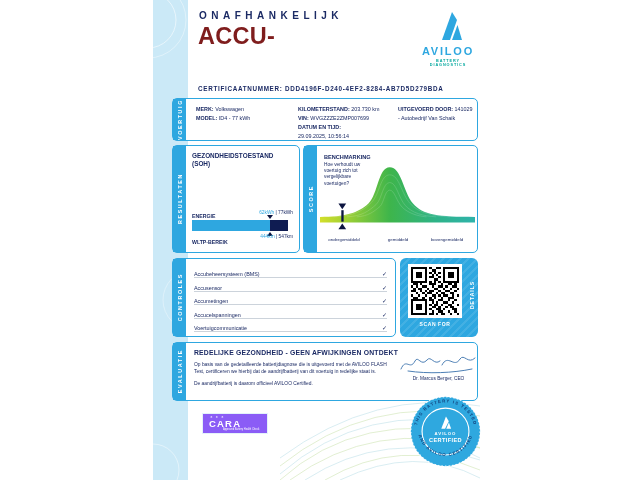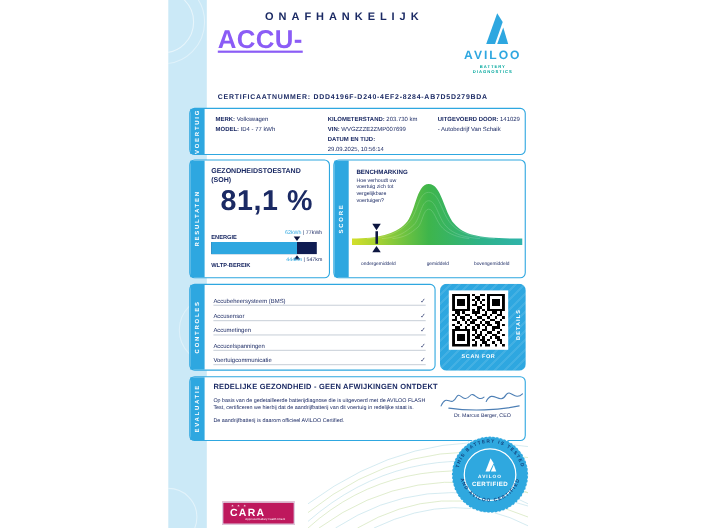--- a/index.html
+++ b/index.html
@@ -2,22 +2,22 @@
 <html><head>
 <meta charset="utf-8">
 <style>
   html,body{margin:0;padding:0;background:#fff;}
   .canvas{position:relative;width:640px;height:480px;background:#ffffff;overflow:hidden;
           font-family:"Liberation Sans","DejaVu Sans",sans-serif;color:#1b2a64;}
   .abs{position:absolute;}
   
   .strip{left:153px;top:0;width:35px;height:480px;background:#cbe9f7;}
   
-  .kicker{left:199px;top:10px;font-size:10px;font-weight:bold;letter-spacing:4.5px;color:#1b2a64;margin-left:42px;}
-  .title{left:198px;top:24px;font-size:23.5px;font-weight:800;line-height:25px;letter-spacing:.3px;color:#8b5cf6;text-decoration:underline;}
+  .kicker{left:199px;top:10px;font-size:10px;font-weight:bold;letter-spacing:4.5px;color:#1b2a64;}
+  .title{left:198px;top:24px;font-size:23.5px;font-weight:800;line-height:25px;letter-spacing:.3px;color:#7f1d1d;}
   .certnum{left:198px;top:85px;font-size:6.3px;font-weight:bold;letter-spacing:.7px;color:#1b2a64;}
   .brandname{left:418px;top:45px;width:60px;text-align:center;font-size:11px;font-weight:800;letter-spacing:1.8px;color:#2ea7e0;}
   .brandtag{left:418px;top:59px;width:60px;text-align:center;font-size:3.8px;font-weight:bold;letter-spacing:.9px;color:#00a79d;}
   
   .section{position:absolute;display:flex;border:1.6px solid #2ea7e0;border-radius:5px;background:#fff;box-sizing:border-box;}
   .tab{width:13px;background:#2ea7e0;display:flex;align-items:center;justify-content:center;flex:0 0 13px;}
   .tab span{writing-mode:vertical-rl;transform:rotate(180deg);color:#fff;font-size:5.4px;font-weight:bold;letter-spacing:1.6px;}
   .content{position:relative;flex:1;}
   .lbl{font-weight:bold;}
   .field{font-size:5.4px;line-height:9px;color:#1b2a64;}
@@ -45,21 +45,21 @@
   .qrwhite{position:absolute;left:8px;top:6px;width:54px;height:54px;background:#fff;padding:3px;box-sizing:border-box;}
   .scanfor{position:absolute;left:8px;top:63px;width:54px;text-align:center;font-size:5px;font-weight:bold;color:#fff;letter-spacing:.6px;}
   .details{position:absolute;right:3px;top:12px;height:50px;writing-mode:vertical-rl;transform:rotate(180deg);
            font-size:5px;font-weight:bold;color:#fff;letter-spacing:1px;text-align:center;}
   
   .evhead{left:8px;top:6px;font-size:6.8px;font-weight:800;letter-spacing:.2px;}
   .evbody{left:8px;top:19px;width:200px;font-size:4.9px;line-height:6.6px;}
   .evbody2{left:8px;top:38px;width:200px;font-size:4.9px;}
   .signer{left:210px;top:33px;width:85px;text-align:center;font-size:4.8px;}
   
-  .cara{left:202px;top:413px;width:64px;height:19px;background:#be185d;border:1px solid #e4f2fa;margin-top:43px;}
+  .cara{left:202px;top:413px;width:64px;height:19px;background:#8b5cf6;border:1px solid #e4f2fa;}
   .cara .stars{position:absolute;left:7px;top:1px;font-size:3.2px;color:#fff;letter-spacing:1px;}
   .cara .word{position:absolute;left:6px;top:4px;font-size:9.5px;font-weight:bold;color:#fff;letter-spacing:1.2px;}
   .cara .tag{position:absolute;left:20px;top:14px;font-size:2.6px;color:#fff;white-space:nowrap;}
 </style>
 </head>
 <body>
 
 <div class="canvas">
 
   <div class="abs strip">
@@ -123,21 +123,20 @@
 
   <div class="section" style="left:172px;top:145px;width:128px;height:108px;">
     <div class="tab">
         <span>RESULTATEN</span>
       </div>
     <div class="content">
       <div class="abs sohtitle">
         <div>GEZONDHEIDSTOESTAND</div>
         <div>(SOH)</div>
       </div>
-      <div class="abs sohval">81,1 %</div>
 
       <div class="abs rowlbl" style="left:6px;top:67px;">ENERGIE</div>
       <div class="abs vals" style="right:6px;top:64px;">
         <span class="blue">62kWh</span>
         <span class="navy">|</span>
         <span class="navy">77kWh</span>
       </div>
 
       <div class="abs bar">
         <div class="barfill" style="width:81.1%;"></div>

